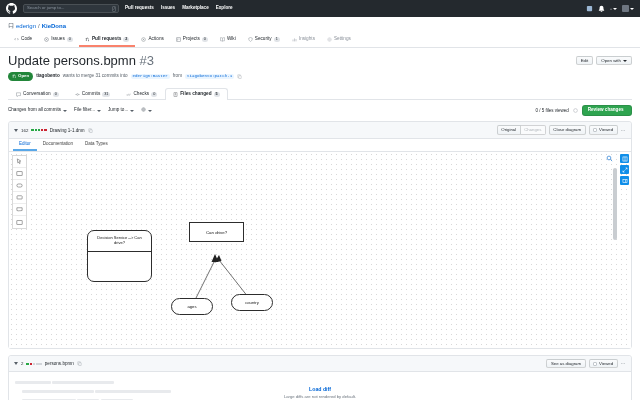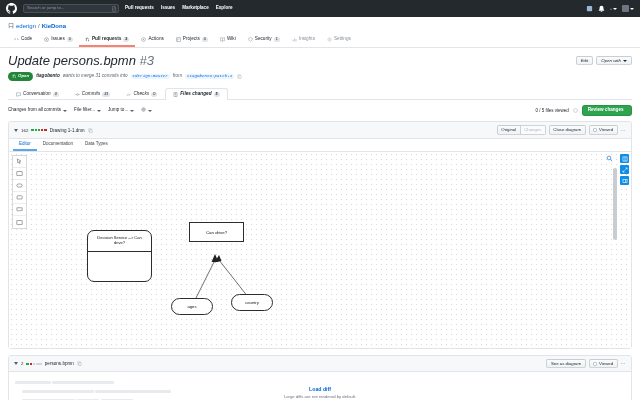--- a/index.html
+++ b/index.html
@@ -56,21 +56,21 @@
   .rtab.sel { border-bottom-color:#f9826c; font-weight:bold; }
   .rtab .ic { width:5px;height:5px;flex:0 0 auto; opacity:.75; }
   .rtab .cnt {
     background:#e1e4e8; color:#24292e; border-radius:5px;
     padding:0 2px; font-size:3.8px; line-height:5px; height:5px;
     display:inline-block; min-width:5px; text-align:center;
   }
   .rtab.dim { color:#8a9099; }
 
   
-  .prwrap { padding:6px 8px 0 8px;font-style:italic; }
+  .prwrap { padding:6px 8px 0 8px; }
   .prtitle-row { display:flex; align-items:flex-start; }
   .prtitle { font-size:13px; font-weight:300; color:#24292e; line-height:1.1; }
   .prtitle .num { color:#6a737d; font-weight:300; }
   .prbtns { margin-left:auto; display:flex; gap:3px; padding-top:2px; }
   .btn {
     border:1px solid rgba(27,31,35,.18); background:linear-gradient(#fafbfc,#eff3f6);
     border-radius:2px; padding:1.5px 4px; font-size:4.4px; color:#24292e;
     line-height:1; display:flex; align-items:center; gap:2px; white-space:nowrap;
   }
   .btn .dcaret { width:0;height:0;border-left:2px solid transparent;border-right:2px solid transparent;border-top:2.5px solid #24292e; }

